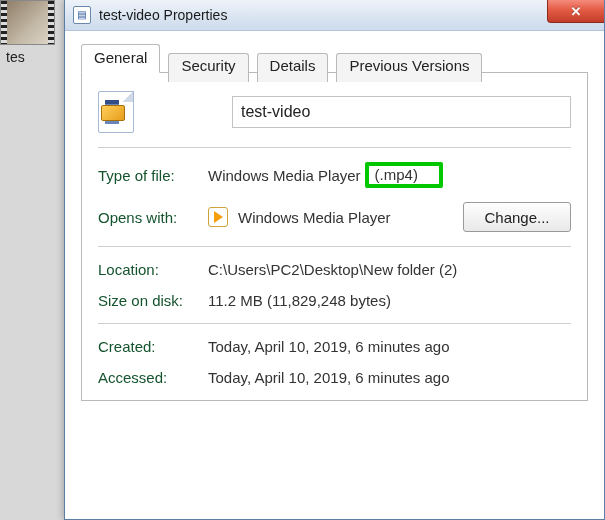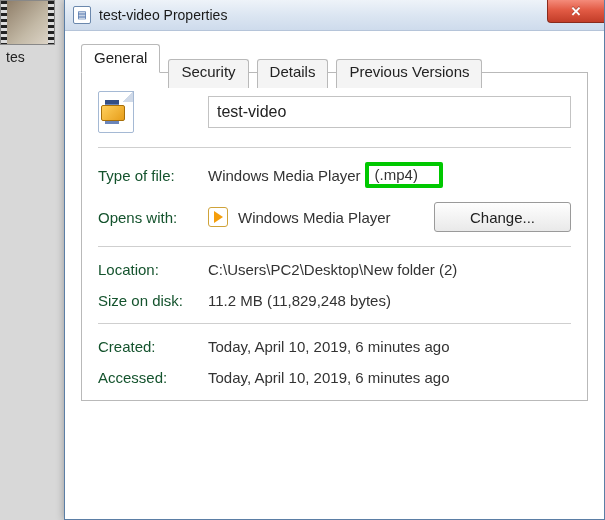--- a/index.html
+++ b/index.html
@@ -131,21 +131,21 @@
     border: 1px solid #b9b9b9;
     border-bottom: none;
     margin-right: -1px;
     border-top-left-radius: 3px;
     border-top-right-radius: 3px;
     position: relative;
     top: 1px;
   }
   .tab.inactive {
     background: #f4f4f4;
-    top: 16px;
+    top: 10px;
     padding-top: 3px;
     padding-bottom: 5px;
   }
   .tab.active {
     background: #fff;
     z-index: 2;
     border-bottom: 1px solid #fff;
   }
   .tabpanel {
     border: 1px solid #b9b9b9;
@@ -223,20 +223,21 @@
   }
   .name-input {
     flex: 1;
     border: 1px solid #c3c3c3;
     background: #fff;
     padding: 6px 8px;
     font-size: 16px;
     font-family: inherit;
     box-sizing: border-box;
     color: #222;
+    margin-left: 24px;
   }
   .ext-highlight {
     border: 4px solid #00c800;
     padding: 1px 21px 2px 6px;
     margin-left: 4px;
     line-height: 1;
     display: inline-block;
     border-radius: 2px;
   }
   .wmp-icon {
@@ -256,21 +257,21 @@
     top: 3px;
     width: 0;
     height: 0;
     border-left: 9px solid #f59e0b;
     border-top: 6px solid transparent;
     border-bottom: 6px solid transparent;
   }
   .change-btn {
     margin-left: auto;
     height: 30px;
-    width: 137px;
+    width: 108px;
     background: linear-gradient(to bottom, #fefefe 0%, #e9e9e9 100%);
     border: 1px solid #9a9a9a;
     border-radius: 3px;
     font-size: 15px;
     font-family: inherit;
     color: #222;
     cursor: default;
   }
 </style>
 </head>

